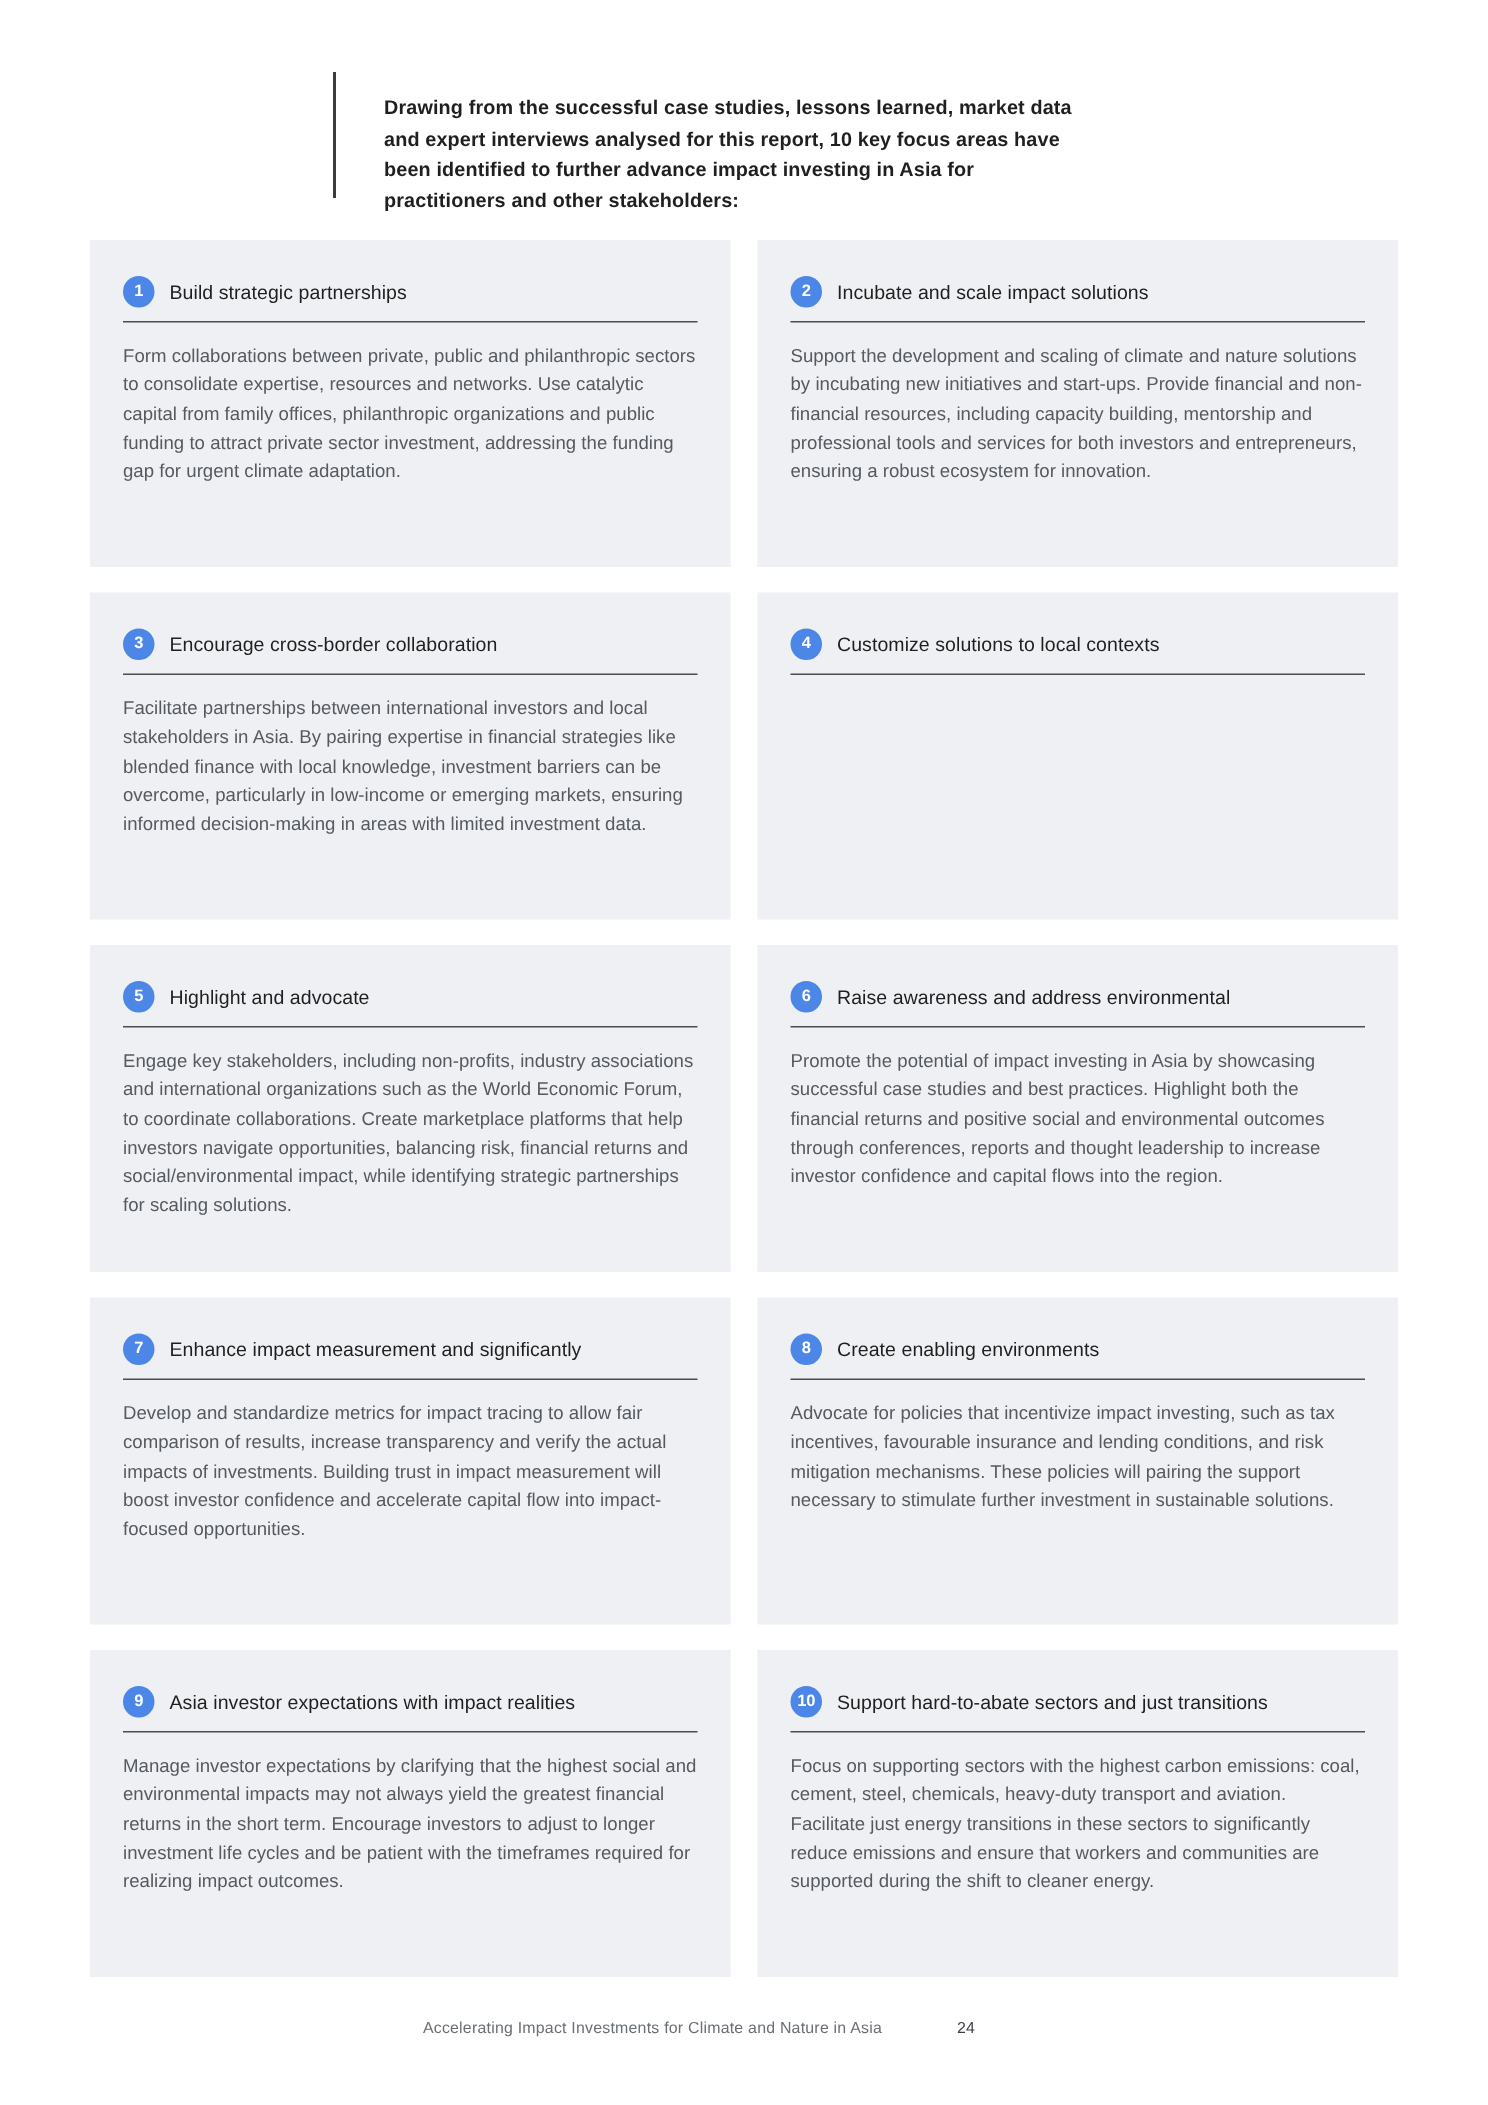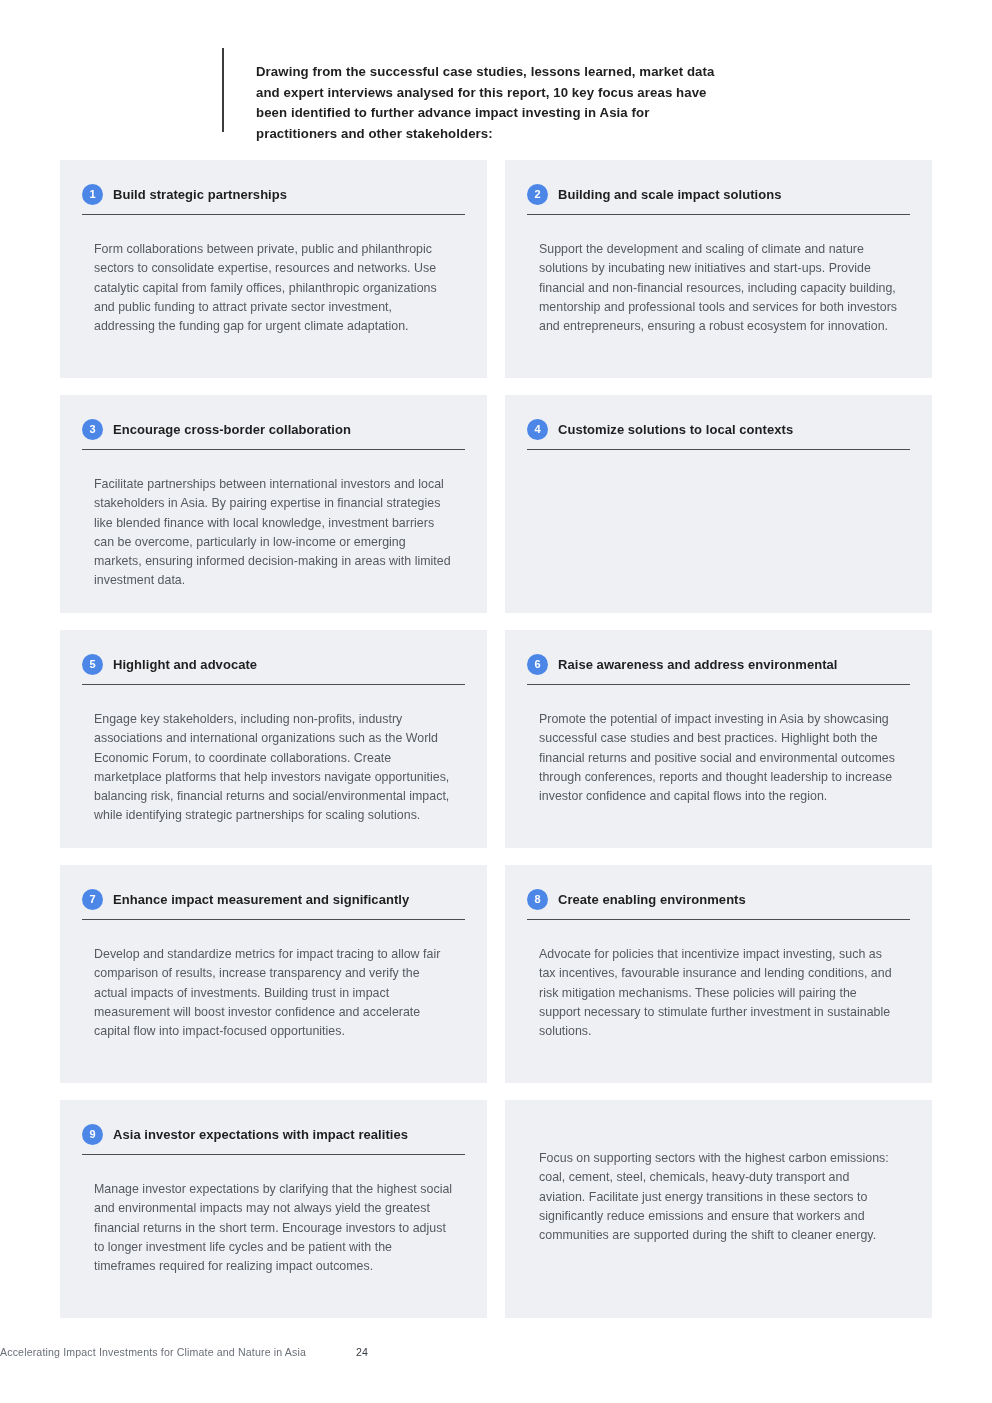--- a/index.html
+++ b/index.html
@@ -85,43 +85,43 @@
     color: #ffffff;
     font-size: 11px;
     font-weight: bold;
     line-height: 21px;
     text-align: center;
     letter-spacing: -0.2px;
   }
 
   .card-title {
     font-size: 13px;
-    font-weight: bold;
+    font-weight: normal;
     color: #1f1f1f;
     letter-spacing: 0.05px;
     white-space: nowrap;
   }
 
   .card-body {
-    margin: 12px;
+    margin: 0;
     padding-top: 13px;
     font-size: 12.4px;
     line-height: 19.3px;
     color: #555a60;
     letter-spacing: 0.02px;
   }
 
   
   .footer {
     position: absolute;
     left: 0;
     right: 60px;
     top: 1346px;
     display: flex;
-    justify-content: flex-start;
+    justify-content: center;
     align-items: baseline;
     gap: 18px;
     font-size: 10.6px;
     color: #6a6f76;
     letter-spacing: 0.15px;
   }
   .footer .page-num {
     color: #3a3f45;
     font-size: 10.6px;
     margin-left: 32px;
@@ -143,21 +143,21 @@
       <div class="card-head">
         <span class="badge">1</span>
         <span class="card-title">Build strategic partnerships</span>
       </div>
       <p class="card-body">Form collaborations between private, public and philanthropic sectors to consolidate expertise, resources and networks. Use catalytic capital from family offices, philanthropic organizations and public funding to attract private sector investment, addressing the funding gap for urgent climate adaptation.</p>
     </div>
 
     <div class="card">
       <div class="card-head">
         <span class="badge">2</span>
-        <span class="card-title">Building and scale impact solutions</span>
+        <span class="card-title">Incubate and scale impact solutions</span>
       </div>
       <p class="card-body">Support the development and scaling of climate and nature solutions by incubating new initiatives and start-ups. Provide financial and non-financial resources, including capacity building, mentorship and professional tools and services for both investors and entrepreneurs, ensuring a robust ecosystem for innovation.</p>
     </div>
 
     <div class="card">
       <div class="card-head">
         <span class="badge">3</span>
         <span class="card-title">Encourage cross-border collaboration</span>
       </div>
       <p class="card-body">Facilitate partnerships between international investors and local stakeholders in Asia. By pairing expertise in financial strategies like blended finance with local knowledge, investment barriers can be overcome, particularly in low-income or emerging markets, ensuring informed decision-making in areas with limited investment data.</p>
@@ -204,20 +204,24 @@
 
     <div class="card">
       <div class="card-head">
         <span class="badge">9</span>
         <span class="card-title">Asia investor expectations with impact realities</span>
       </div>
       <p class="card-body">Manage investor expectations by clarifying that the highest social and environmental impacts may not always yield the greatest financial returns in the short term. Encourage investors to adjust to longer investment life cycles and be patient with the timeframes required for realizing impact outcomes.</p>
     </div>
 
     <div class="card">
+      <div class="card-head">
+        <span class="badge">10</span>
+        <span class="card-title">Support hard-to-abate sectors and just transitions</span>
+      </div>
       <p class="card-body">Focus on supporting sectors with the highest carbon emissions: coal, cement, steel, chemicals, heavy-duty transport and aviation. Facilitate just energy transitions in these sectors to significantly reduce emissions and ensure that workers and communities are supported during the shift to cleaner energy.</p>
     </div>
 
   </div>
 
   <div class="footer">
     <span class="report-title">Accelerating Impact Investments for Climate and Nature in Asia</span>
     <span class="page-num">24</span>
   </div>
 

